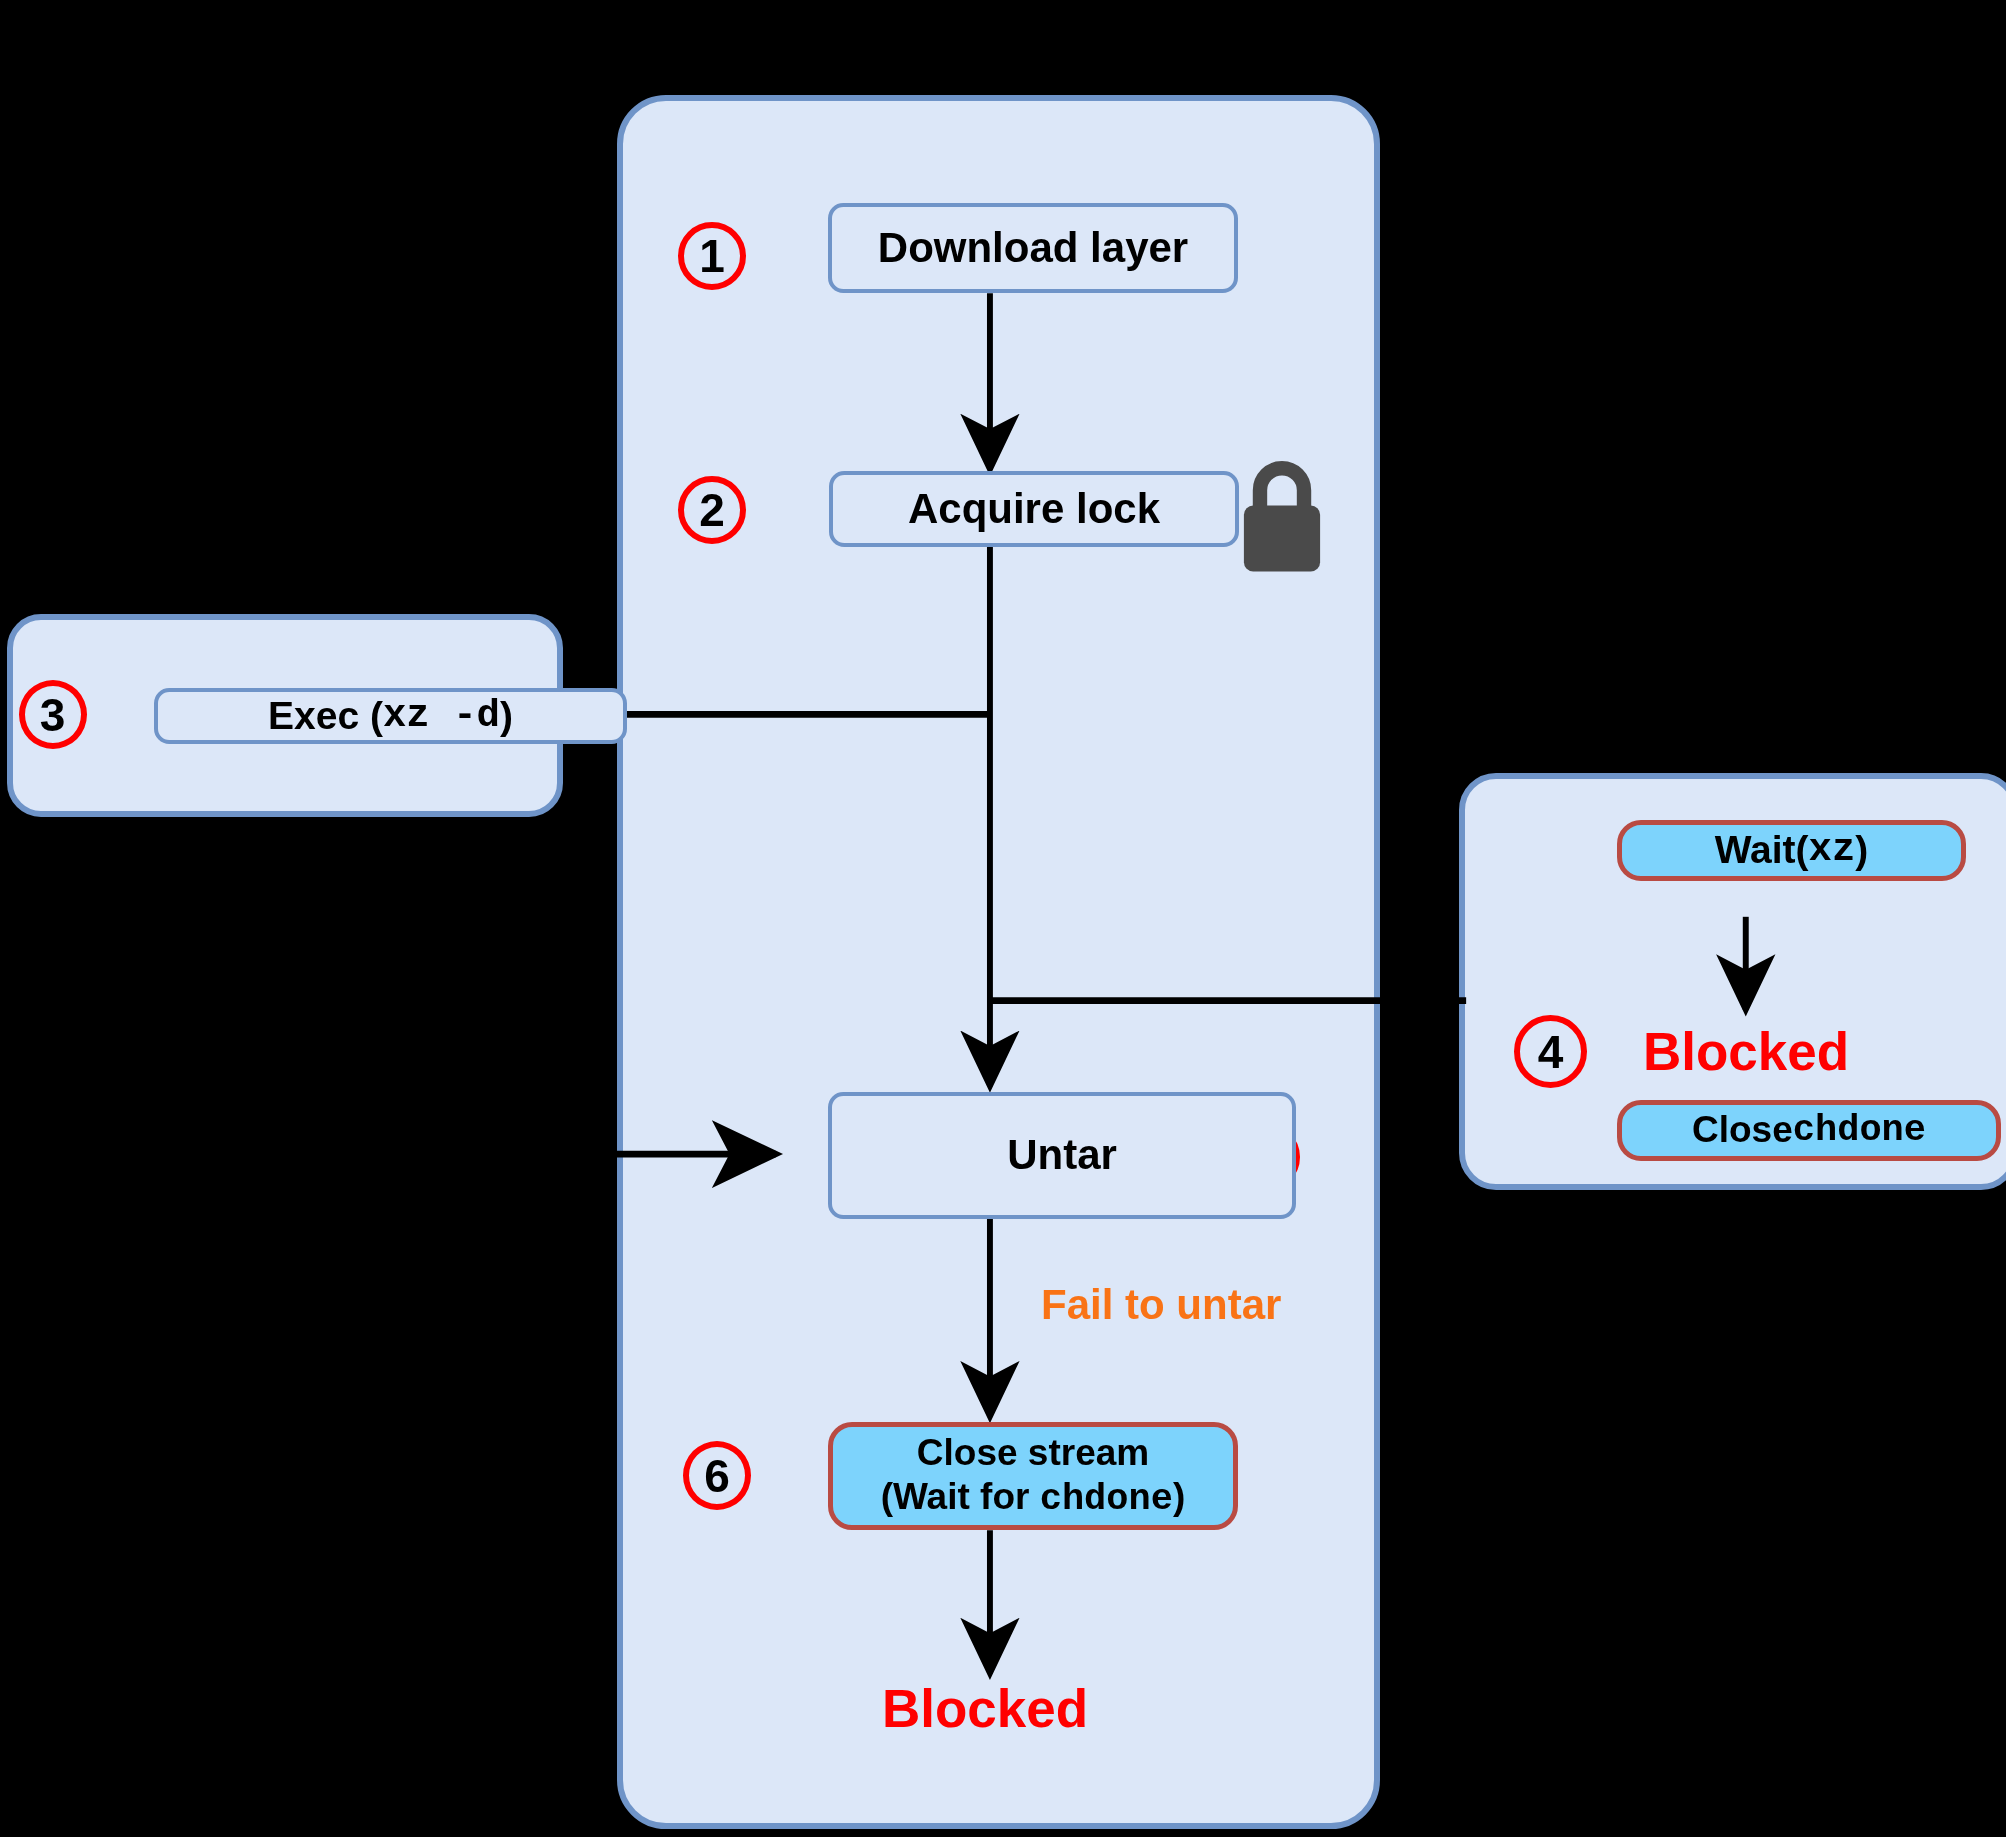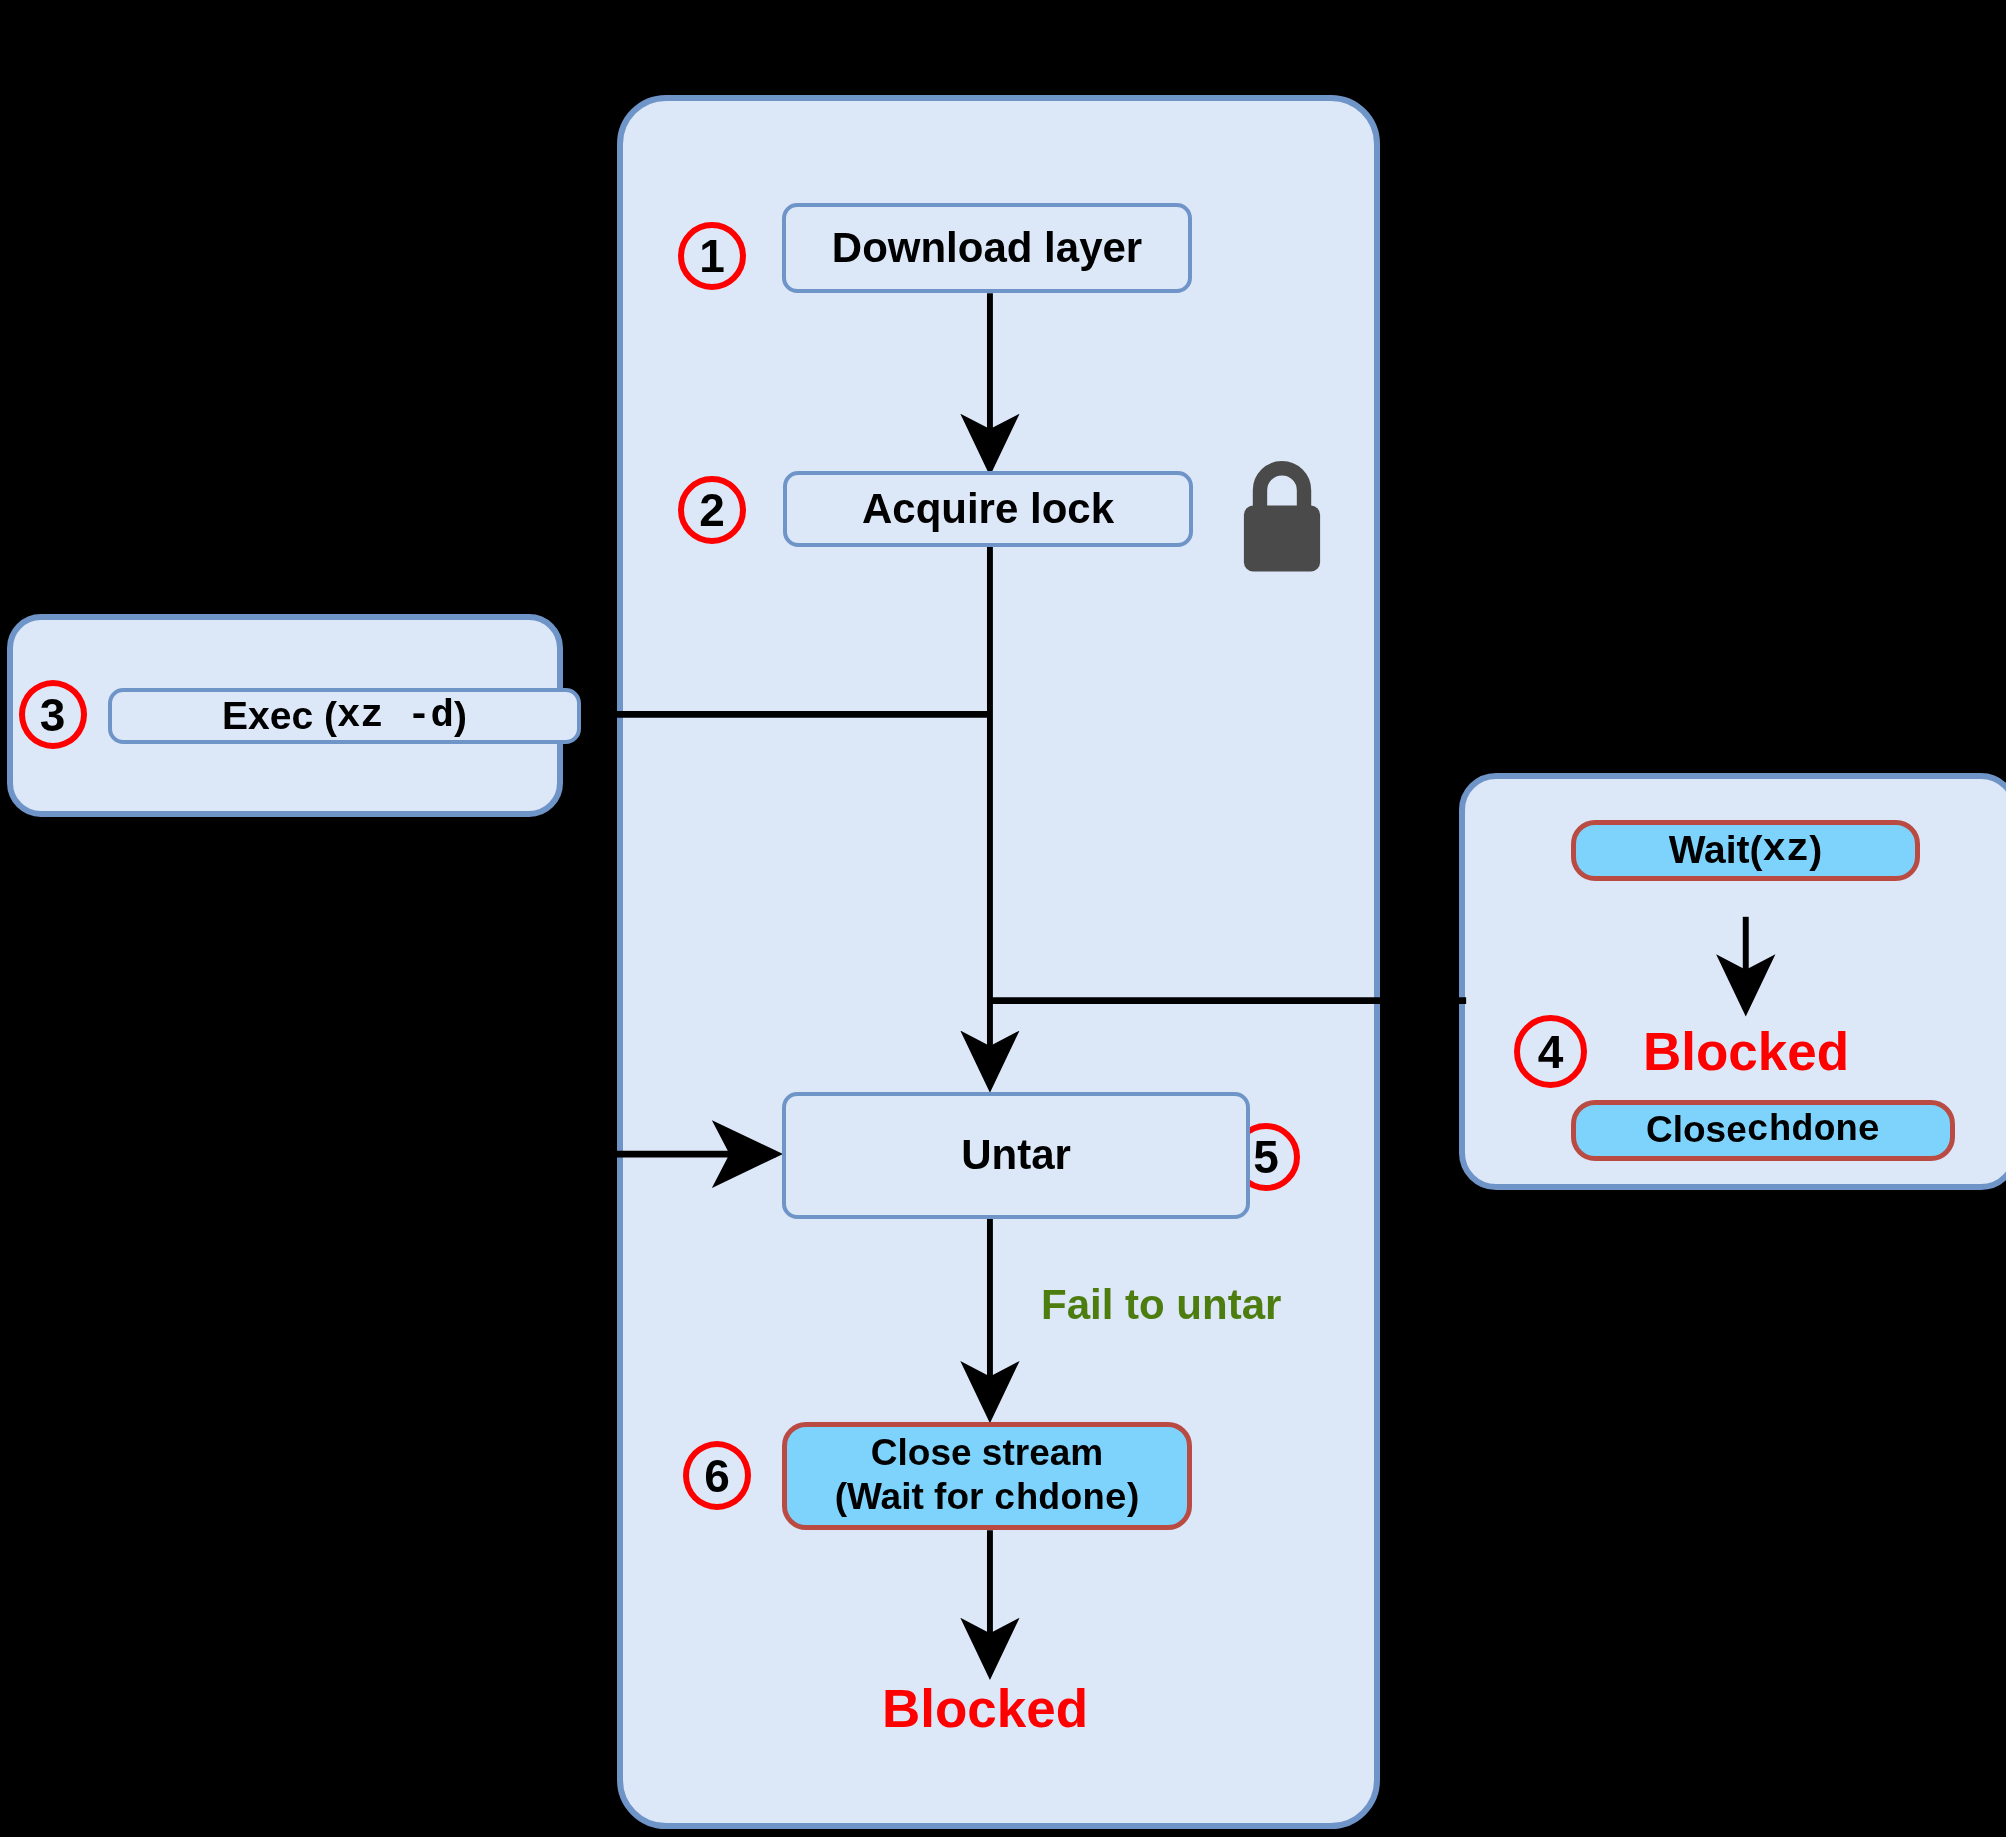--- a/index.html
+++ b/index.html
@@ -49,20 +49,21 @@
   .node {
     position: absolute;
     box-sizing: border-box;
     display: flex;
     align-items: center;
     justify-content: center;
     text-align: center;
     color: #000000;
     font-weight: bold;
     line-height: 1.15;
+    margin-left: 46px;
   }
   .node-blue {
     background: #dce7f8;
     border: 4.2px solid #6f94c8;
     border-radius: 15.3px;
   }
   .node-pink {
     background: #7dd3fc;
     border: 5.1px solid #b94b43;
     border-radius: 24px;
@@ -84,21 +85,21 @@
     align-items: center;
     justify-content: center;
     color: #000000;
     font-weight: bold;
     font-size: 46px;
   }
 
   
   .plain {
     position: absolute;
-    color: #4d7c0f;
+    color: #f97316;
     font-weight: bold;
     white-space: nowrap;
   }
   .blocked {
     position: absolute;
     color: #ff0000;
     font-weight: bold;
     font-size: 53px;
     white-space: nowrap;
   }

